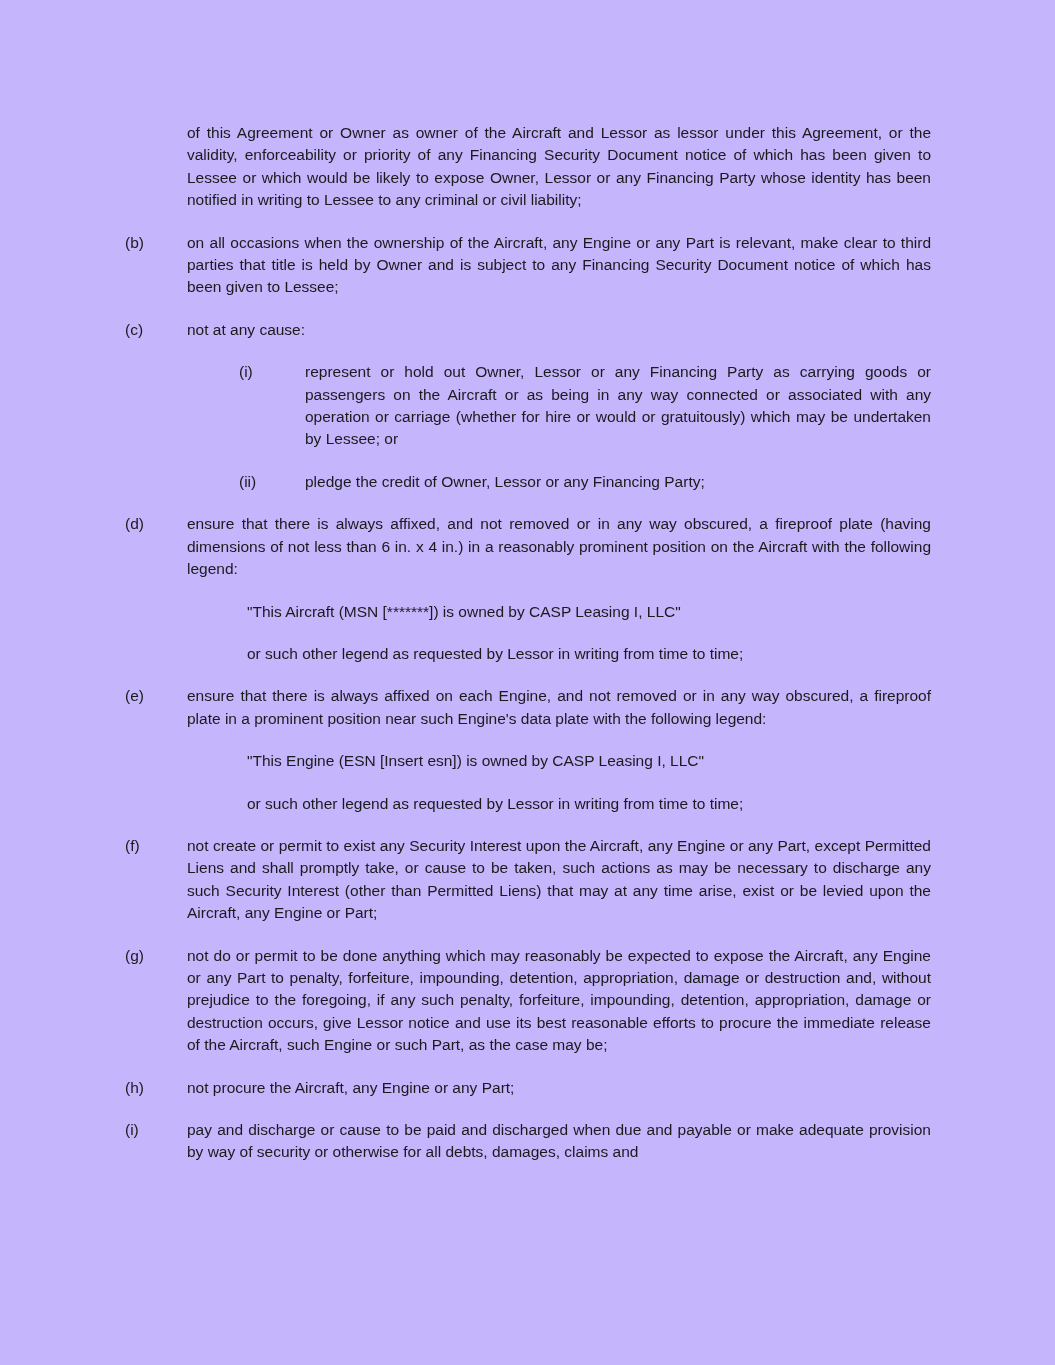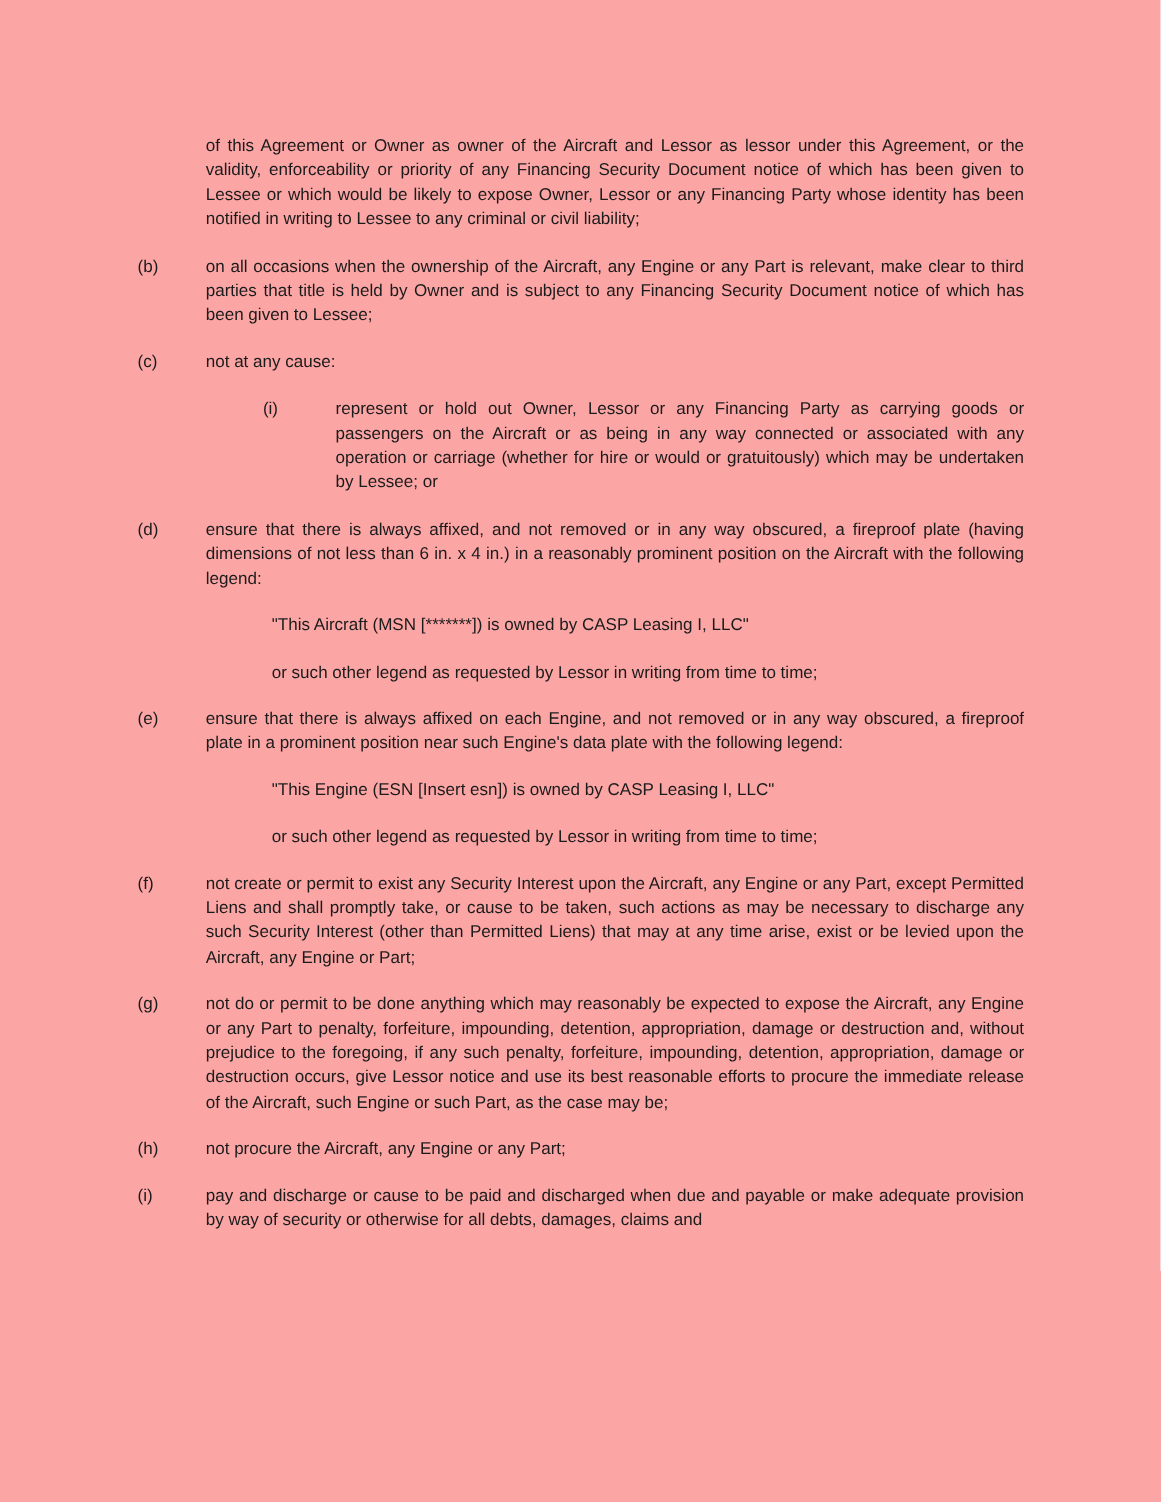--- a/index.html
+++ b/index.html
@@ -4,21 +4,21 @@
 <style>
   html, body {
     margin: 0;
     padding: 0;
     background: #ffffff;
   }
   .page {
     position: relative;
     width: 1055px;
     height: 1365px;
-    background: #fca5a5;
+    background: #c4b5fd;
     color: #1b1b1b;
     font-family: "Liberation Sans", "DejaVu Sans", sans-serif;
     font-size: 15.5px;
     line-height: 22.4px;
     overflow: hidden;
   }
   .content {
     position: absolute;
     left: 125px;
     top: 122px;
@@ -80,20 +80,24 @@
     <div class="block">
       <div class="label">(c)</div>
       <div class="body">not at any cause:</div>
     </div>
 
     <div class="block sub">
       <div class="label">(i)</div>
       <div class="body">represent or hold out Owner, Lessor or any Financing Party as carrying goods or passengers on the Aircraft or as being in any way connected or associated with any operation or carriage (whether for hire or would or gratuitously) which may be undertaken by Lessee; or</div>
     </div>
 
+    <div class="block sub">
+      <div class="label">(ii)</div>
+      <div class="body">pledge the credit of Owner, Lessor or any Financing Party;</div>
+    </div>
 
     <div class="block">
       <div class="label">(d)</div>
       <div class="body">ensure that there is always affixed, and not removed or in any way obscured, a fireproof plate (having dimensions of not less than 6 in. x 4 in.) in a reasonably prominent position on the Aircraft with the following legend:</div>
     </div>
 
     <div class="block legend">
       <div class="body">"This Aircraft (MSN [*******]) is owned by CASP Leasing I, LLC"</div>
     </div>
 

